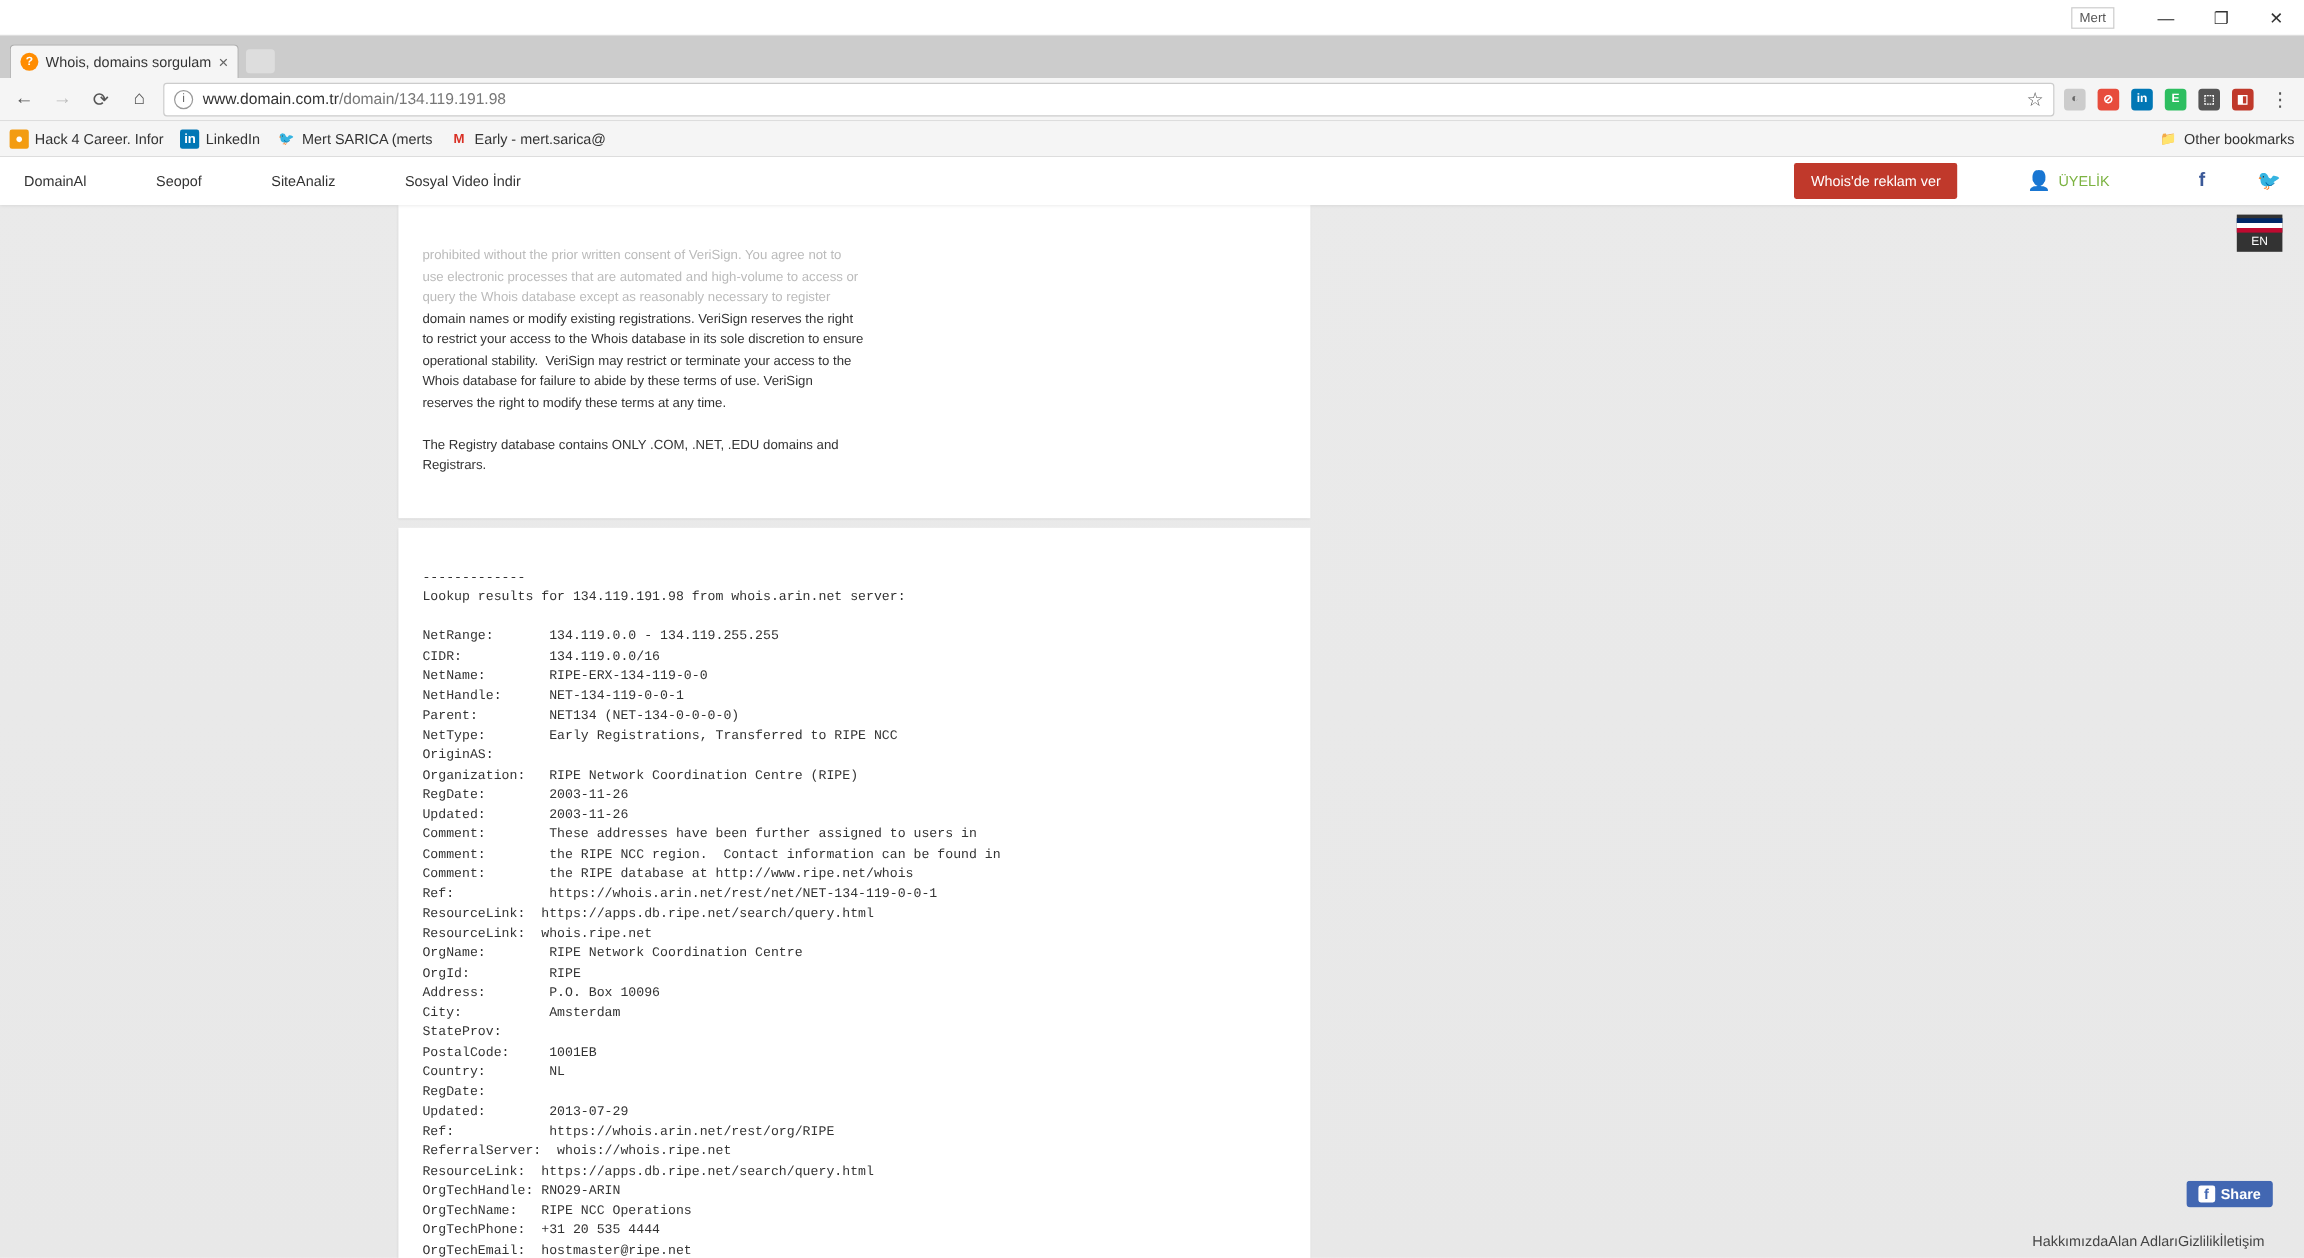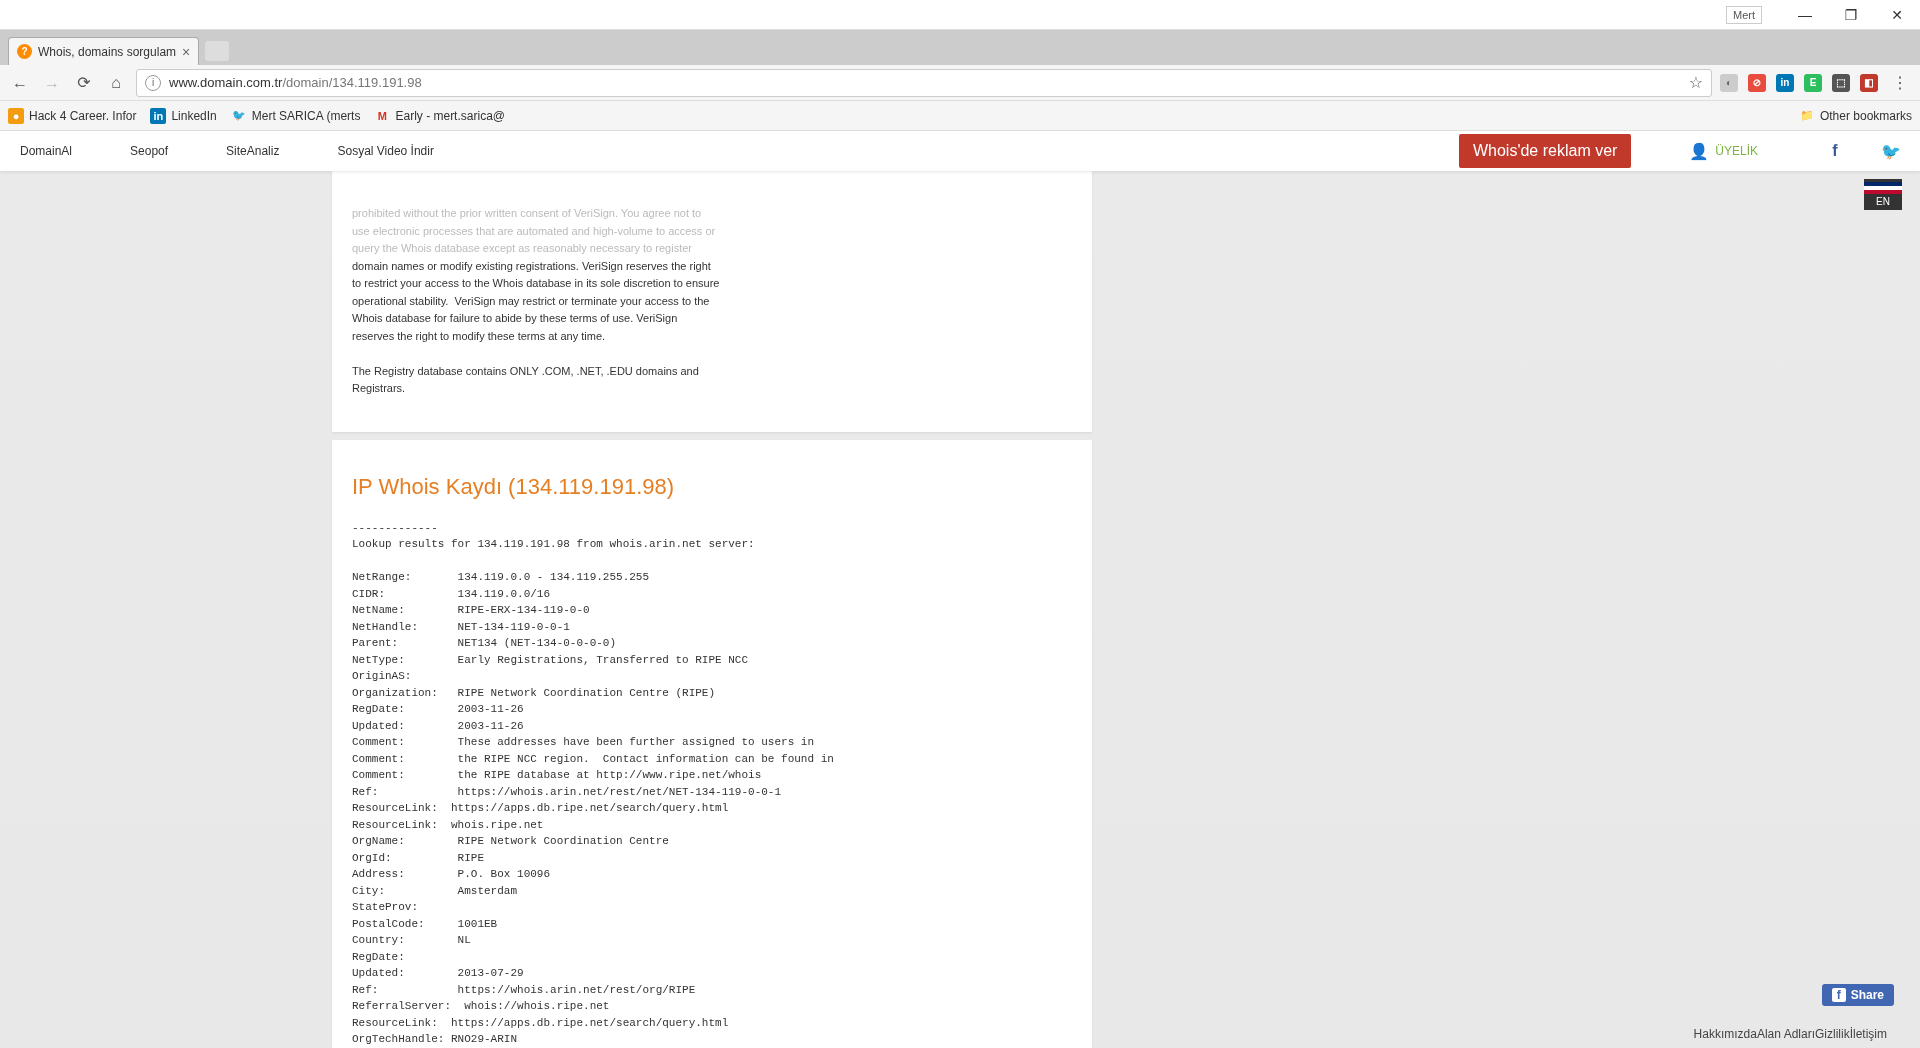--- a/index.html
+++ b/index.html
@@ -36,21 +36,21 @@
 .bookmarks .spacer { flex: 1; }
 
 
 .page { position: relative; height: calc(100vh - 131px); overflow-y: auto; background: #eaeaea; background-image: linear-gradient(#eaeaea, #e8e8e8); }
 .page-scroll-content { padding-bottom: 50px; }
 
 
 .siteheader { position: sticky; top: 0; height: 40px; background: #fff; display: flex; align-items: center; padding: 0 20px; box-shadow: 0 1px 3px rgba(0,0,0,.1); z-index: 10; gap: 28px; }
 .siteheader .navlink { font-size: 12px; color: #333; margin-right: 30px; cursor: pointer; }
 .siteheader .spacer { flex: 1; }
-.siteheader .adbtn { background: #c0392b; color: #fff; padding: 8px 14px; font-size: 16px; border-radius: 2px; cursor: pointer; margin-right: 30px;}
+.siteheader .adbtn { background: #c0392b; color: #fff; padding: 8px 14px; font-size: 12px; border-radius: 2px; cursor: pointer; margin-right: 30px;}
 .siteheader .member { display: flex; align-items: center; gap: 6px; color: #7cb342; font-size: 12px; margin-right: 30px; cursor:pointer;}
 .siteheader .social { width: 18px; height: 18px; margin-left: 10px; display:flex;align-items:center;justify-content:center;border-radius:2px;}
 
 
 .langbadge { position: absolute; top: 48px; right: 18px; width: 38px; background: #333; color: #fff; font-size: 10px; text-align: center; padding: 3px 0; z-index: 5; }
 .langbadge .flag { height: 12px; background: linear-gradient(to bottom, #002868 33%, #fff 33%, #fff 66%, #bf0a30 66%); margin-bottom: 2px;}
 
 
 .content-col { width: 760px; margin-left: 332px; }
 .card { background: #fff; padding: 34px 20px; margin-bottom: 8px; box-shadow: 0 1px 2px rgba(0,0,0,.08); }
@@ -169,21 +169,20 @@
 to restrict your access to the Whois database in its sole discretion to ensure
 operational stability.  VeriSign may restrict or terminate your access to the
 Whois database for failure to abide by these terms of use. VeriSign
 reserves the right to modify these terms at any time.
 
 The Registry database contains ONLY .COM, .NET, .EDU domains and
 Registrars.</span></pre>
       </div>
 
       <div class="card">
-        <h2>IP Whois Kaydı (134.119.191.98)</h2>
         <pre>-------------
 Lookup results for 134.119.191.98 from whois.arin.net server:
 
 NetRange:       134.119.0.0 - 134.119.255.255
 CIDR:           134.119.0.0/16
 NetName:        RIPE-ERX-134-119-0-0
 NetHandle:      NET-134-119-0-0-1
 Parent:         NET134 (NET-134-0-0-0-0)
 NetType:        Early Registrations, Transferred to RIPE NCC
 OriginAS:

